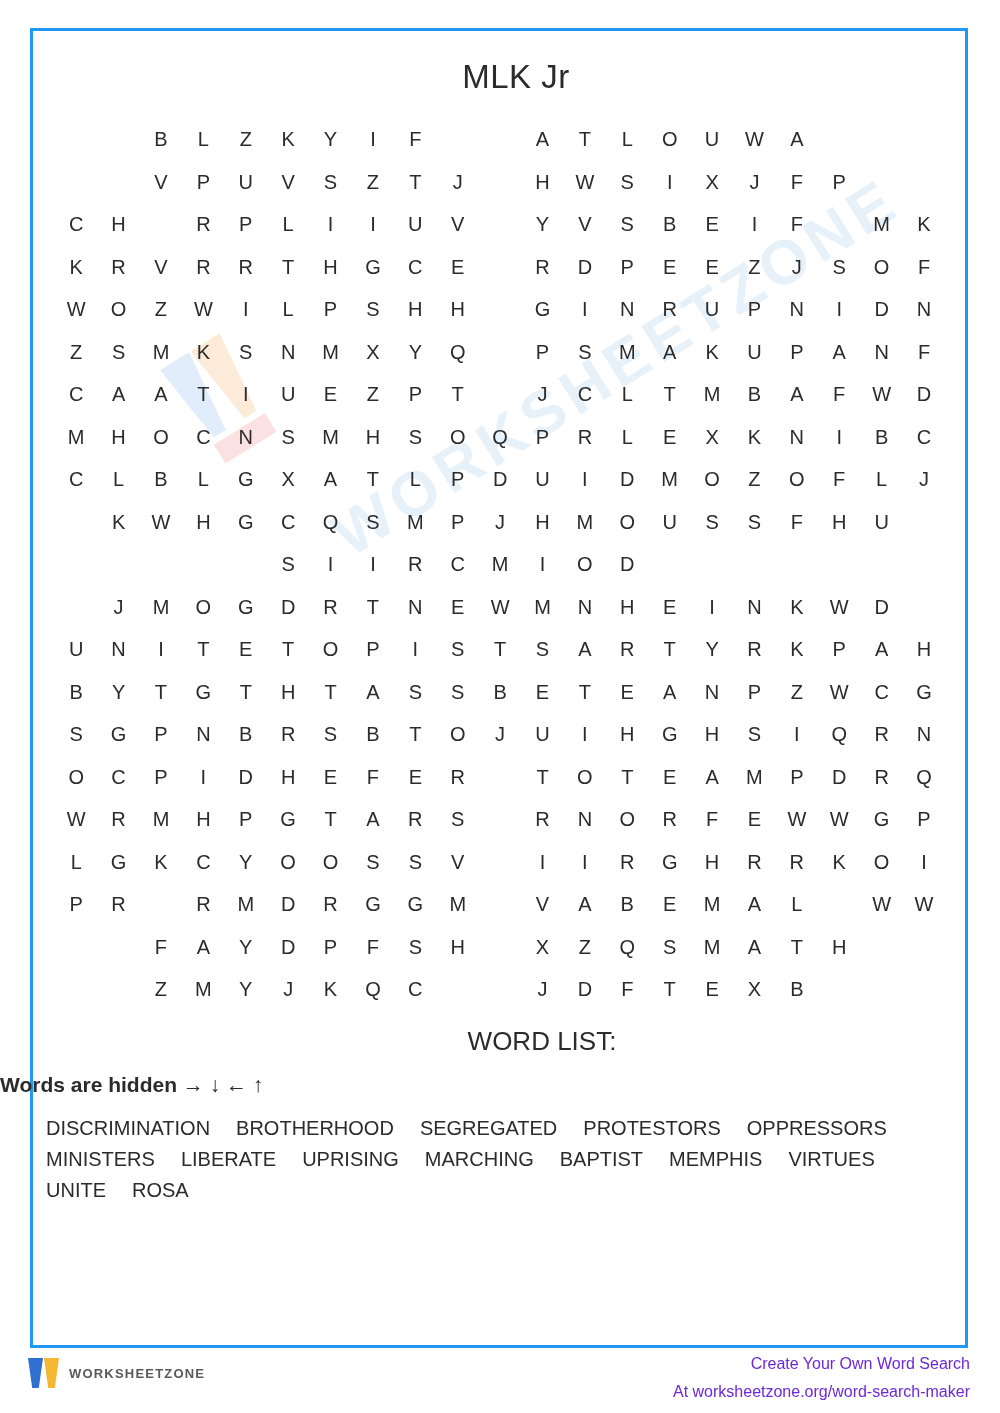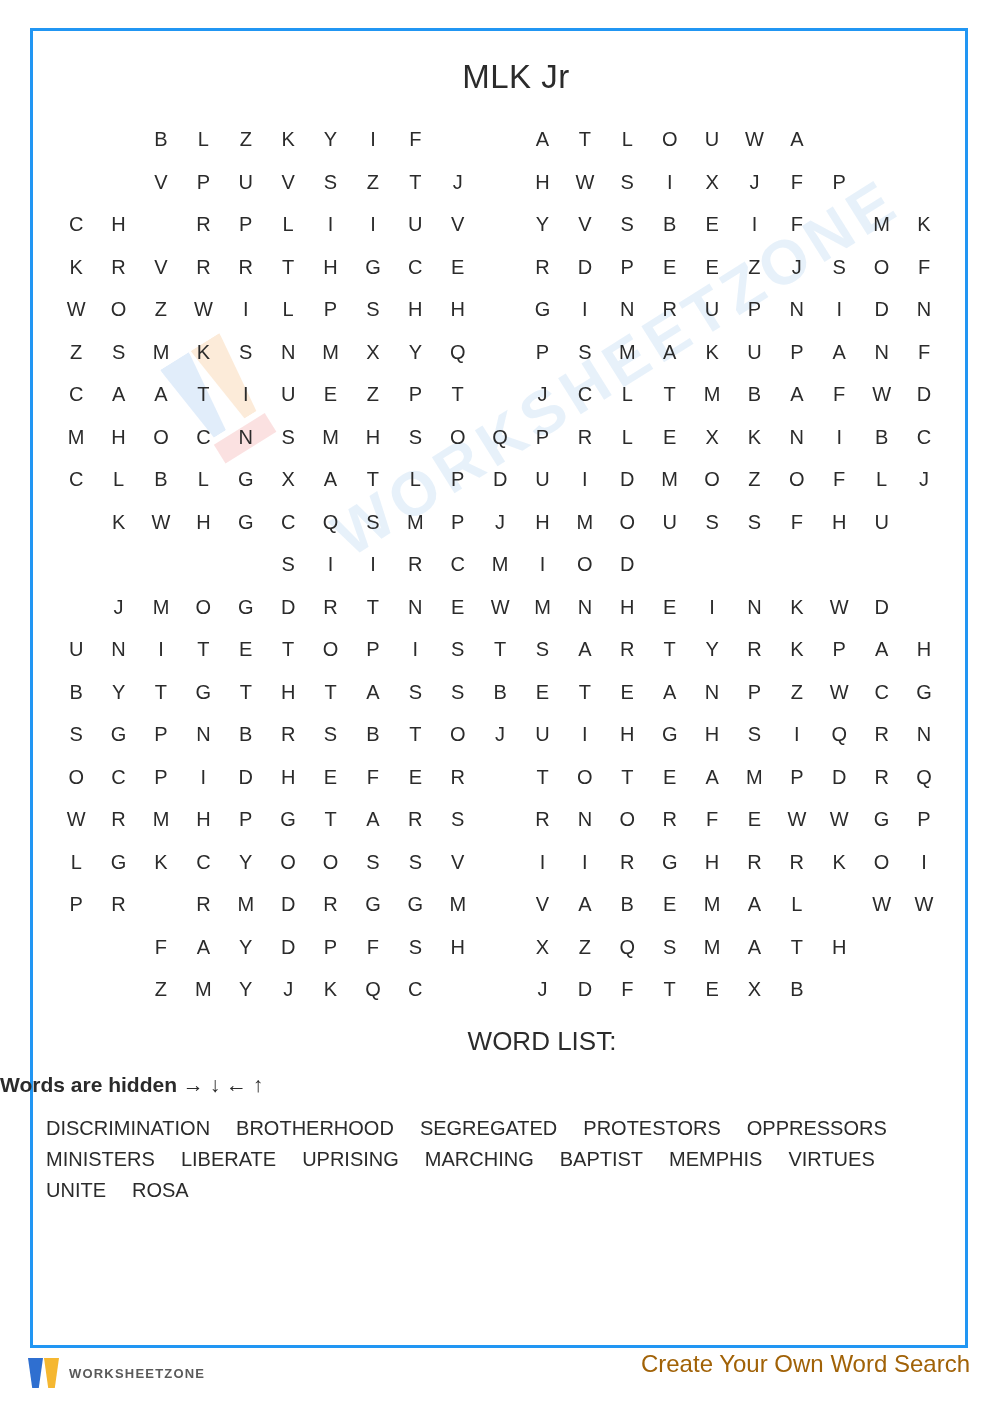--- a/index.html
+++ b/index.html
@@ -190,22 +190,22 @@
     font-size: 13px;
     font-weight: 700;
     letter-spacing: 1.2px;
     color: #5a5a5a;
   }
   .footer-right {
     position: absolute;
     right: 30px;
     top: 1350px;
     text-align: right;
-    font-size: 24px;
-    color: #a16207;
+    font-size: 16px;
+    color: #6d28d9;
     line-height: 28px;
   }
 </style>
 </head>
 <body>
 
 <div class="page">
 
   <div class="sheet-border"></div>
 
@@ -712,15 +712,16 @@
   <div class="footer-logo">
     <div class="fl-mark">
       <div class="p1"></div>
       <div class="p2"></div>
     </div>
     <div class="fl-text">WORKSHEETZONE</div>
   </div>
 
   <div class="footer-right">
     <div>Create Your Own Word Search</div>
+    <div>At worksheetzone.org/word-search-maker</div>
   </div>
 
 </div>
 
 </body></html>

